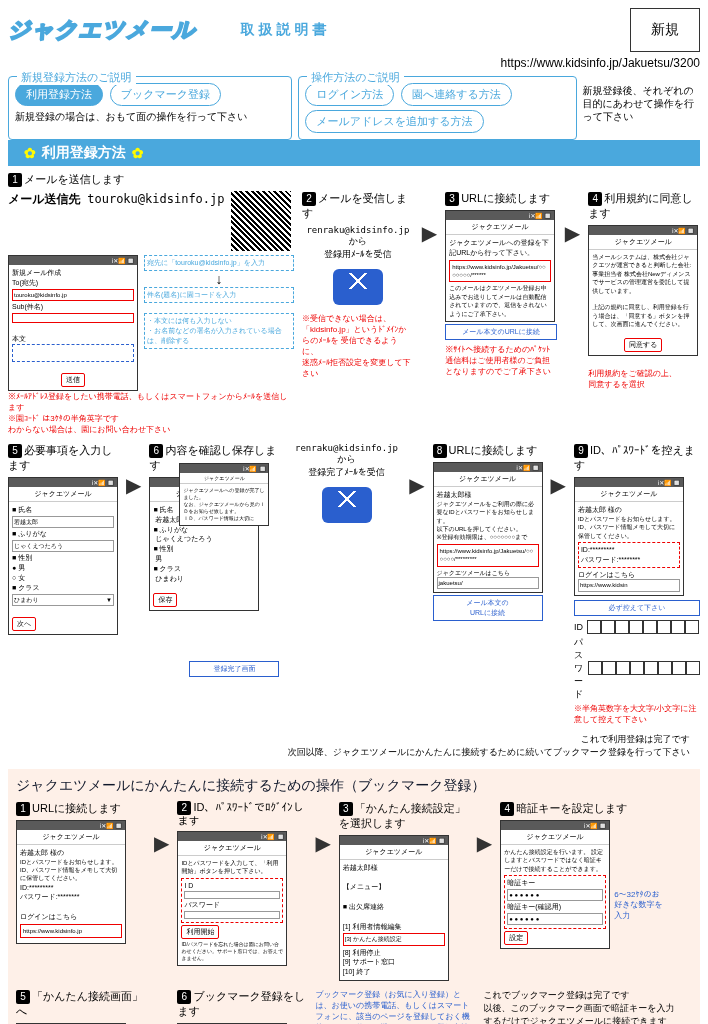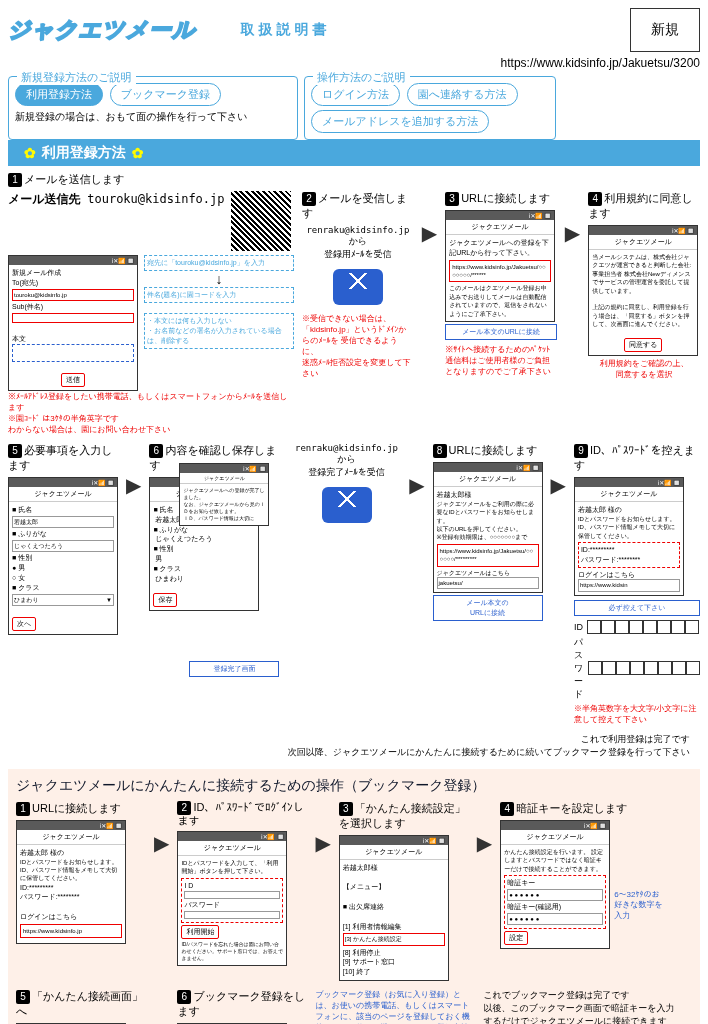--- a/index.html
+++ b/index.html
@@ -83,27 +83,28 @@
   </div>
   <div class="url-line">https://www.kidsinfo.jp/Jakuetsu/3200</div>
 
   <div class="section-row">
     <div class="section-box" style="width:290px">
       <div class="section-label">新規登録方法のご説明</div>
       <span class="pill filled">利用登録方法</span>
       <span class="pill outline">ブックマーク登録</span>
       <div class="side-note" style="margin-top:4px">新規登録の場合は、おもて面の操作を行って下さい</div>
     </div>
-    <div class="section-box" style="width:252px">
+    <div class="section-box" style="width:284px">
       <div class="section-label">操作方法のご説明</div>
       <span class="pill outline">ログイン方法</span>
       <span class="pill outline">園へ連絡する方法</span>
       <div style="height:4px"></div>
       <span class="pill outline">メールアドレスを追加する方法</span>
     </div>
+    <div class="side-note" style="width:120px;padding-top:8px">新規登録後、それぞれの目的にあわせて操作を行って下さい</div>
   </div>
 
   <div class="blue-bar">
     <span class="flower">✿</span>
     <span>利用登録方法</span>
     <span class="flower">✿</span>
   </div>
 
   <div class="step-area">
 
@@ -181,21 +182,21 @@
           <div class="phone-bar">ⅰ✕📶 🔲</div>
           <div class="phone-title">ジャクエツメール</div>
           <div class="phone-body">
             <div style="font-size:6px;white-space:pre-line">当メールシステムは、株式会社ジャクエツが運営できると判断した会社:事業担当者 株式会社Newディメンス でサービスの管理運営を委託して提供しています。
 
 上記の規約に同意し、利用登録を行う場合は、「同意する」ボタンを押して、次画面に進んでください。</div>
             <br>
             <div style="text-align:center"><span class="phone-btn">同意する</span></div>
           </div>
         </div>
-        <div class="red-note" style="white-space:pre-line;text-align:center;margin-top:2px">利用規約をご確認の上、
+        <div class="red-note" style="white-space:pre-line;margin-top:12px">利用規約をご確認の上、
 同意するを選択</div>
       </div>
     </div>
 
     <div class="row">
       <div class="col">
         <div class="step-title"><span class="step-num">5</span><span>必要事項を入力します</span></div>
         <div class="phone small-phone">
           <div class="phone-bar">ⅰ✕📶 🔲</div>
           <div class="phone-title">ジャクエツメール</div>

